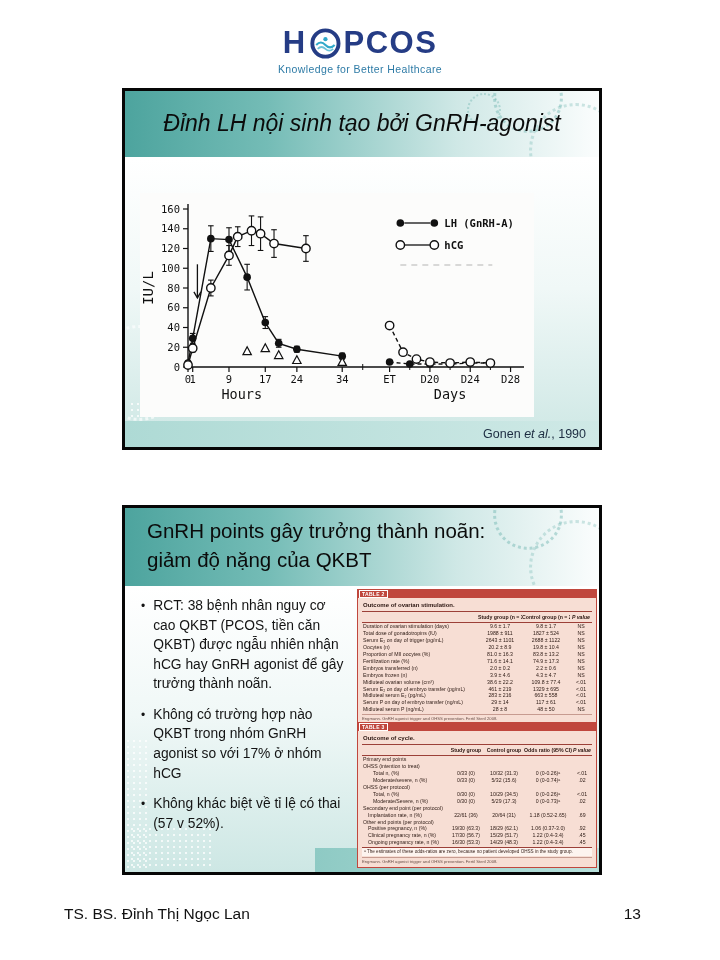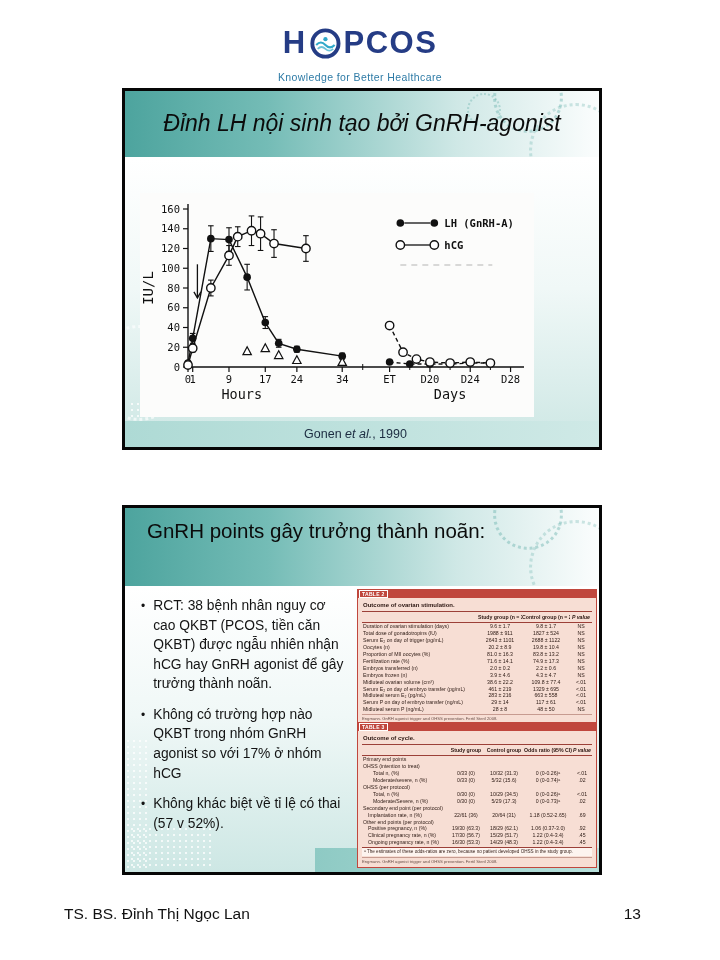--- a/index.html
+++ b/index.html
@@ -4,21 +4,21 @@
 <style>
   html,body{margin:0;padding:0;background:#ffffff;}
   .page{position:relative;width:720px;height:960px;background:#ffffff;overflow:hidden;
         font-family:"Liberation Sans",sans-serif;color:#111;}
 
   
   .logo{position:absolute;top:26px;left:50%;transform:translateX(-50%);text-align:center;}
   .logo-word{display:flex;align-items:center;justify-content:center;
              font-size:31px;font-weight:bold;color:#253c85;letter-spacing:1.5px;line-height:34px;}
   .logo-o{width:33px;height:33px;margin:0 2px;}
-  .logo-tagline{margin-top:11px;font-size:10.5px;color:#2e7ba6;letter-spacing:.4px;}
+  .logo-tagline{margin-top:3px;font-size:10.5px;color:#2e7ba6;letter-spacing:.4px;}
 
   
   .slide{position:absolute;left:122px;width:480px;border:3px solid #060606;
          display:flex;flex-direction:column;box-sizing:border-box;background:#fff;}
   .slide1{top:88px;height:362px;}
   .slide2{top:505px;height:370px;}
 
   .title-bar{position:relative;flex:0 0 auto;overflow:hidden;border-bottom:2px solid #fff;
              background:linear-gradient(90deg,#4da49e 0%,#74bcb6 30%,#cfe8e6 70%,#fbfdfd 100%);}
   .slide1 .title-bar{height:66px;font-style:italic;}
@@ -41,21 +41,21 @@
   .g1{left:4px;bottom:4px;width:86px;height:42px;}
   .g2{left:260px;bottom:2px;width:50px;height:26px;}
   .g3{left:0;top:150px;width:24px;height:130px;}
 
   
   .chart-box{position:absolute;left:15px;top:34px;width:394px;height:224px;background:#fcfcfb;z-index:1;}
   .chart-box svg{width:100%;height:100%;font-family:"DejaVu Sans Mono",monospace;}
 
   
   .cite-band{position:absolute;bottom:0;height:26px;line-height:26px;z-index:1;
-             text-align:center;font-size:12.5px;padding-right:13px;box-sizing:border-box;}
+             text-align:right;font-size:12.5px;padding-right:13px;box-sizing:border-box;}
   .band1{left:0;right:0;background:linear-gradient(90deg,#aedad5 0%,#cfe9e6 100%);color:#1b2b40;}
   .band2{left:190px;right:0;height:24px;line-height:24px;
          background:linear-gradient(90deg,#8ecac4 0%,#b7e0db 100%);color:#ffffff;}
   .cite-band i{font-style:italic;}
 
   
   .bullets{position:absolute;left:16px;top:8px;width:210px;margin:0;padding:0;list-style:none;z-index:2;}
   .bullets li{display:flex;gap:8px;margin-bottom:11px;font-size:13.8px;line-height:1.42;color:#141414;}
   .bullets .dot{flex:0 0 auto;font-size:12px;padding-top:2px;}
 
@@ -269,20 +269,21 @@
       </div>
     </div>
   </section>
 
   <section class="slide slide2">
     <div class="title-bar">
       <i class="ring tr1"></i>
       <i class="ring tr2"></i>
       <h1 class="slide-title">
         <span>GnRH points gây trưởng thành noãn:</span>
+        <span>giảm độ nặng của QKBT</span>
       </h1>
     </div>
     <div class="content">
       <div class="dotgrid g3"></div>
       <div class="dotgrid g1"></div>
       <ul class="bullets" id="bullets">
           <li>
             <span class="dot">•</span>
             <span>RCT: 38 bệnh nhân nguy cơ cao QKBT (PCOS, tiền căn QKBT) được ngẫu nhiên nhận hCG hay GnRH agonist để gây trưởng thành noãn.</span>
           </li>

